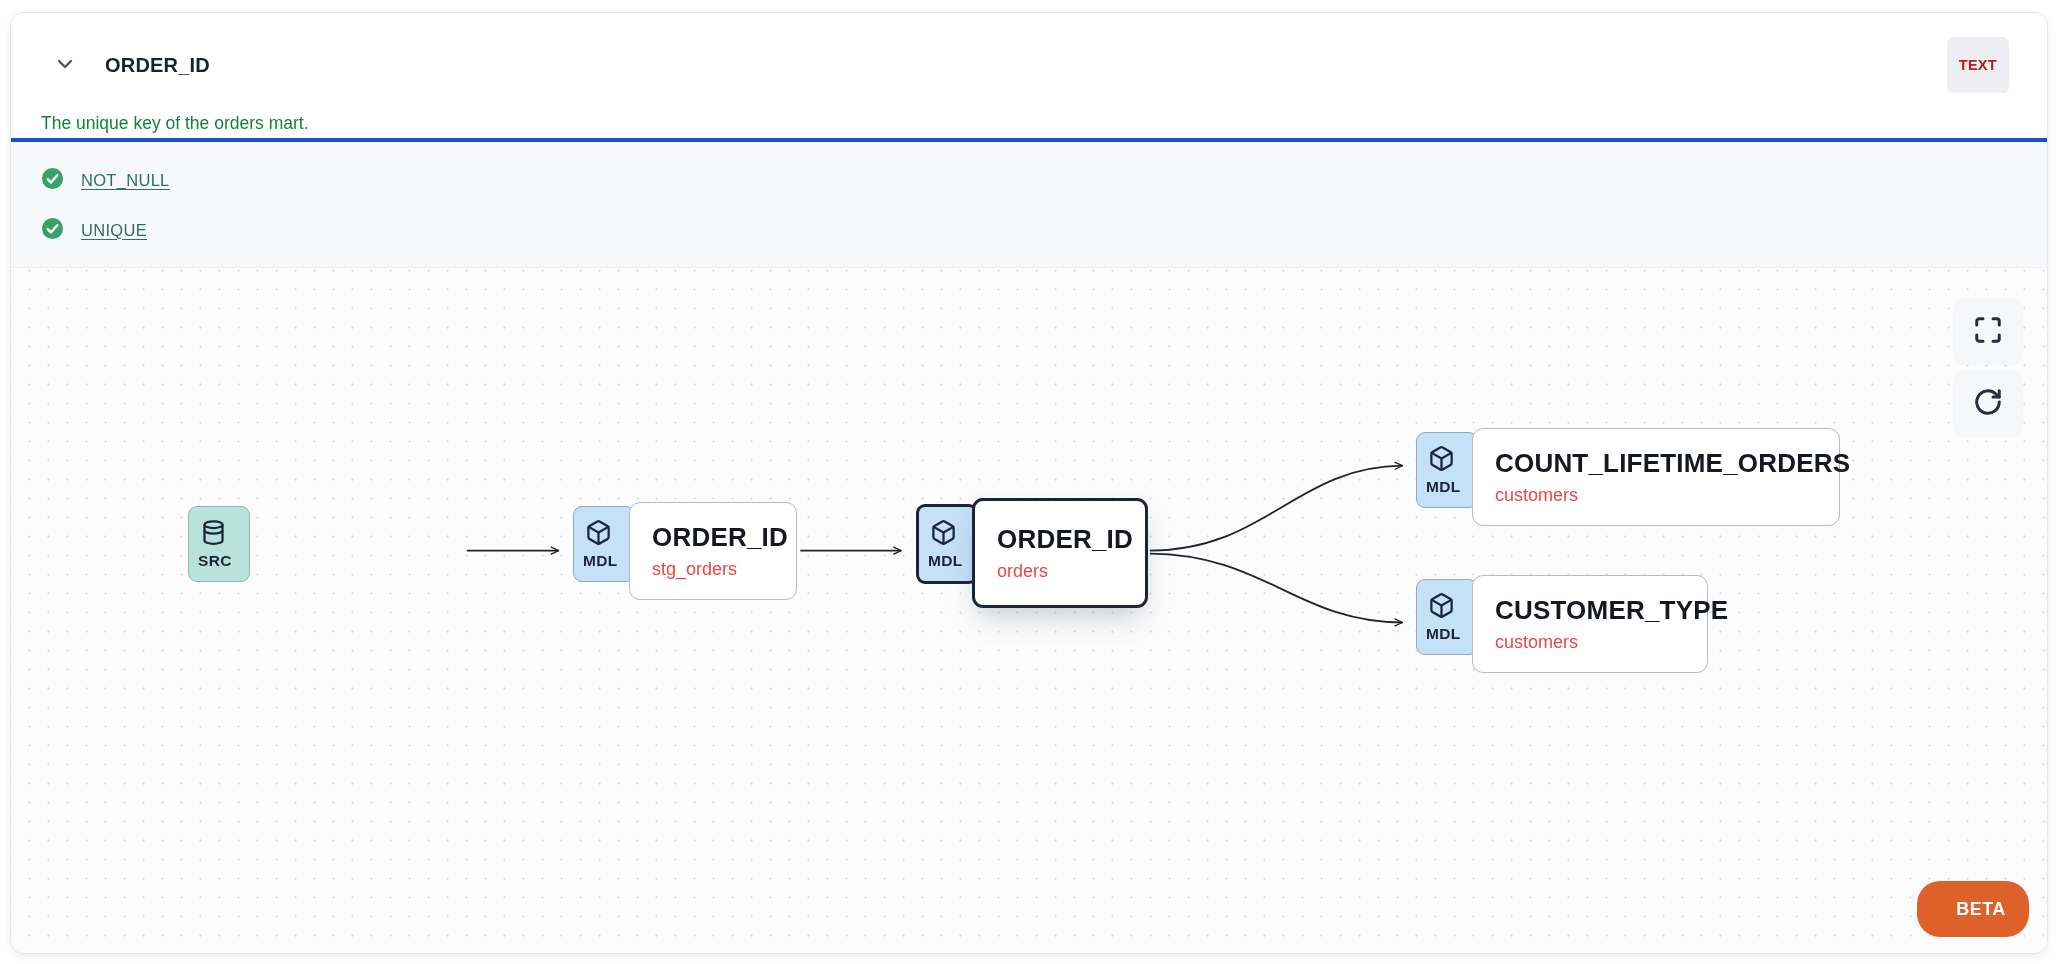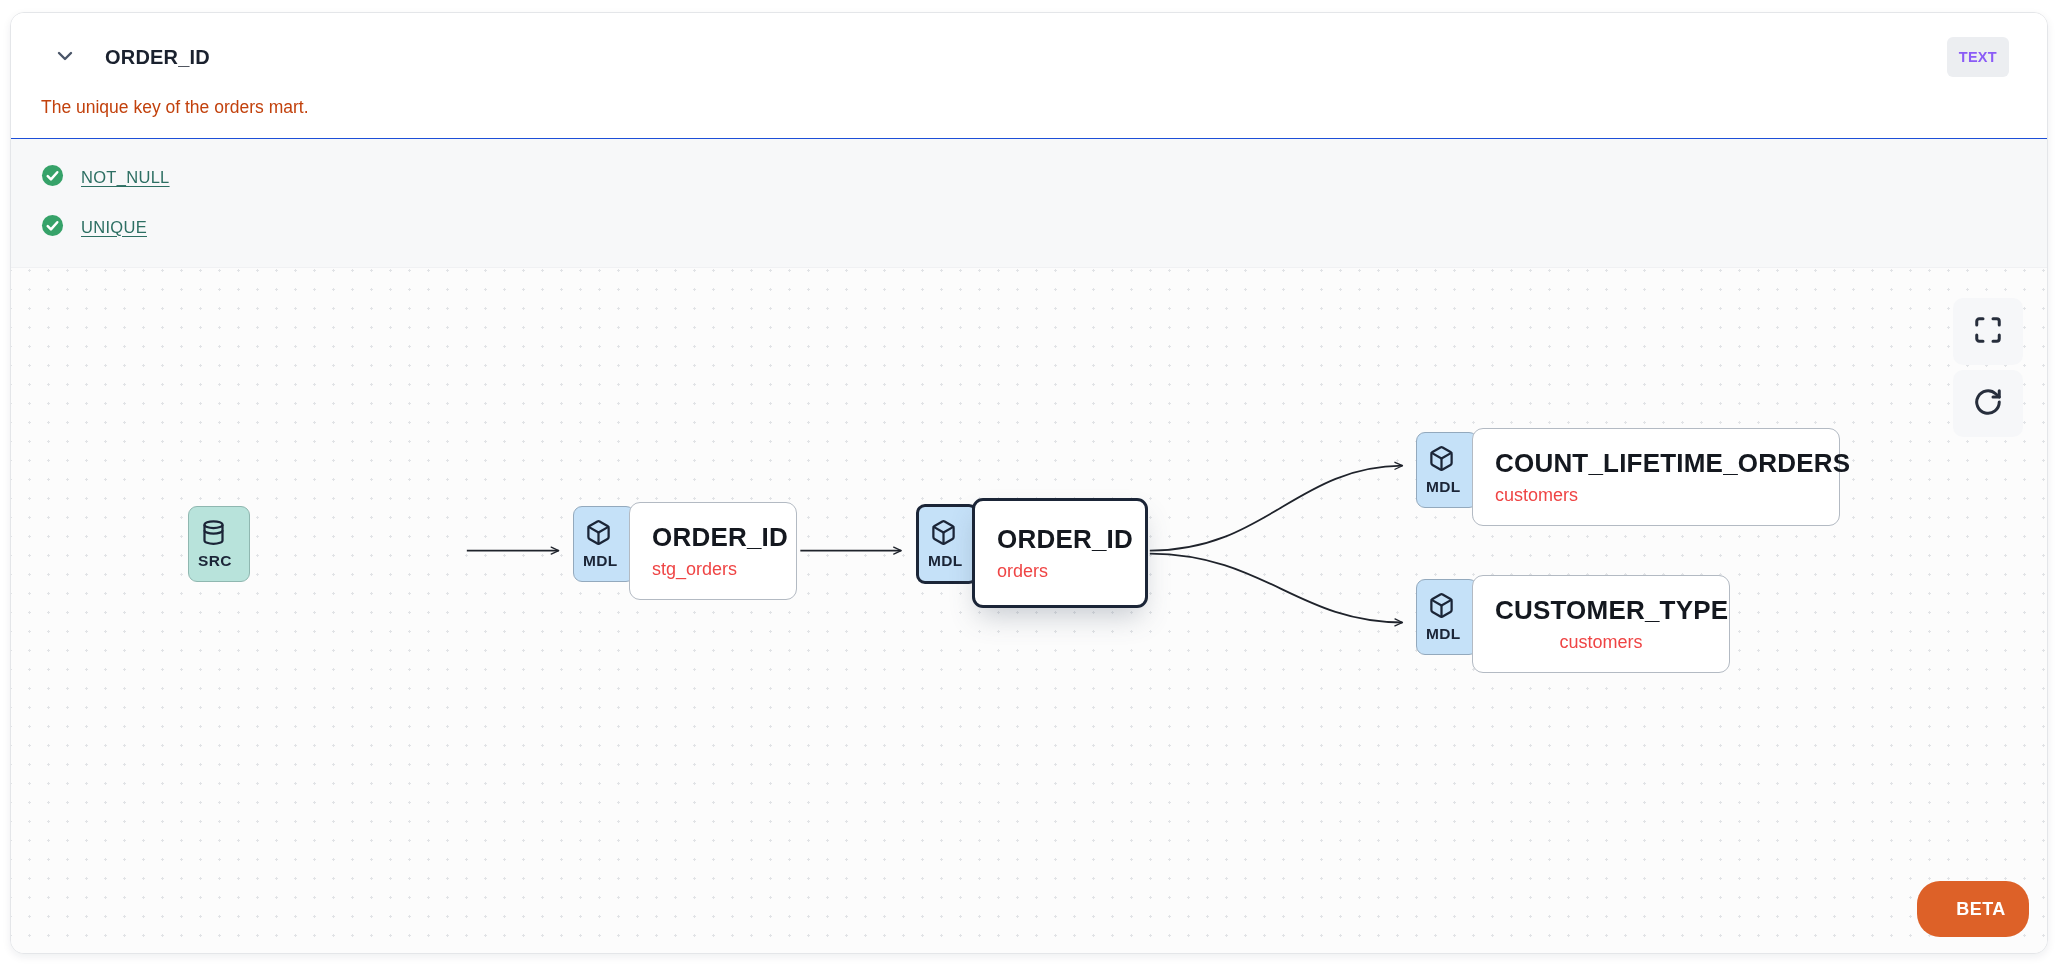--- a/index.html
+++ b/index.html
@@ -10,25 +10,25 @@
     background: #ffffff; border: 1px solid #e4e6e9; border-radius: 14px;
     box-shadow: 0 3px 8px rgba(20,30,50,0.07); overflow: hidden;
     display: flex; flex-direction: column;
   }
 
   
   .hdr { height: 125px; padding: 24px 26px 0 30px; background: #fff; }
   .hdr-top { display: flex; align-items: center; }
   .chev-btn { background: none; border: none; cursor: pointer; margin-left: 12px; display: flex; align-items: center; }
   .hdr-title { font-size: 20px; font-weight: 700; color: #1a212e; margin-left: 28px; letter-spacing: 0.2px; }
-  .type-badge { margin-left: auto; margin-right: 12px; background: #eceef1; color: #8b5cf6; font-size: 14.5px; font-weight: 700; padding: 12px 12px; border-radius: 6px; letter-spacing: 0.3px; }
-  .hdr-desc { margin-top: 20px; font-size: 17.5px; color: #c2410c; }
-
-  
-  .tests { height: 129px; background: #f7f8f9; border-top: 1px solid #1d4ed8; padding: 25px 30px; display: flex; flex-direction: column; gap: 24px; }
+  .type-badge { margin-left: auto; margin-right: 12px; background: #eceef1; color: #b91c1c; font-size: 14.5px; font-weight: 700; padding: 20px 12px; border-radius: 6px; letter-spacing: 0.3px; }
+  .hdr-desc { margin-top: 20px; font-size: 17.5px; color: #15803d; }
+
+  
+  .tests { height: 129px; background: #f7f8f9; border-top: 4px solid #1d4ed8; padding: 25px 30px; display: flex; flex-direction: column; gap: 24px; }
   .test-row { display: flex; align-items: center; gap: 17px; height: 26px; }
   .test-link { font-size: 16.5px; color: #2d6f63; font-weight: 500; text-decoration: underline; text-underline-offset: 3px; letter-spacing: 0.3px; }
 
   
   .graph {
     position: relative; flex: 1; background: #fcfcfc; border-top: 1px solid #f0f1f3;
     background-image: radial-gradient(#e1e3e6 1.4px, transparent 1.4px);
     background-size: 19px 19px; background-position: 9px 12px;
   }
   .edges { position: absolute; left: 0; top: 0; width: 100%; height: 100%; }
@@ -193,21 +193,21 @@
       <div class="nbadge badge-mdl">
         <span>
           <svg width="27" height="27" viewBox="0 0 24 24" fill="none" stroke="#1b2537" stroke-width="2" stroke-linecap="round" stroke-linejoin="round">
               <path d="M21 16V8a2 2 0 0 0-1-1.73l-7-4a2 2 0 0 0-2 0l-7 4A2 2 0 0 0 3 8v8a2 2 0 0 0 1 1.73l7 4a2 2 0 0 0 2 0l7-4A2 2 0 0 0 21 16z"></path>
               <polyline points="3.3 7 12 12 20.7 7"></polyline>
               <line x1="12" y1="22" x2="12" y2="12"></line>
             </svg>
         </span>
         <span class="blabel">MDL</span>
       </div>
-      <div class="ncard" style="width:258px;text-align:center;">
+      <div class="ncard" style="width:236px;">
         <div class="ntitle">CUSTOMER_TYPE</div>
         <div class="nsub">customers</div>
       </div>
     </div>
 
     <div class="ctrls">
       <button class="ctrl-btn">
         <span>
           <svg width="30" height="30" viewBox="0 0 24 24" fill="none" stroke="#272e3c" stroke-width="2.4" stroke-linecap="round" stroke-linejoin="round">
               <path d="M8 3H5a2 2 0 0 0-2 2v3"></path>

